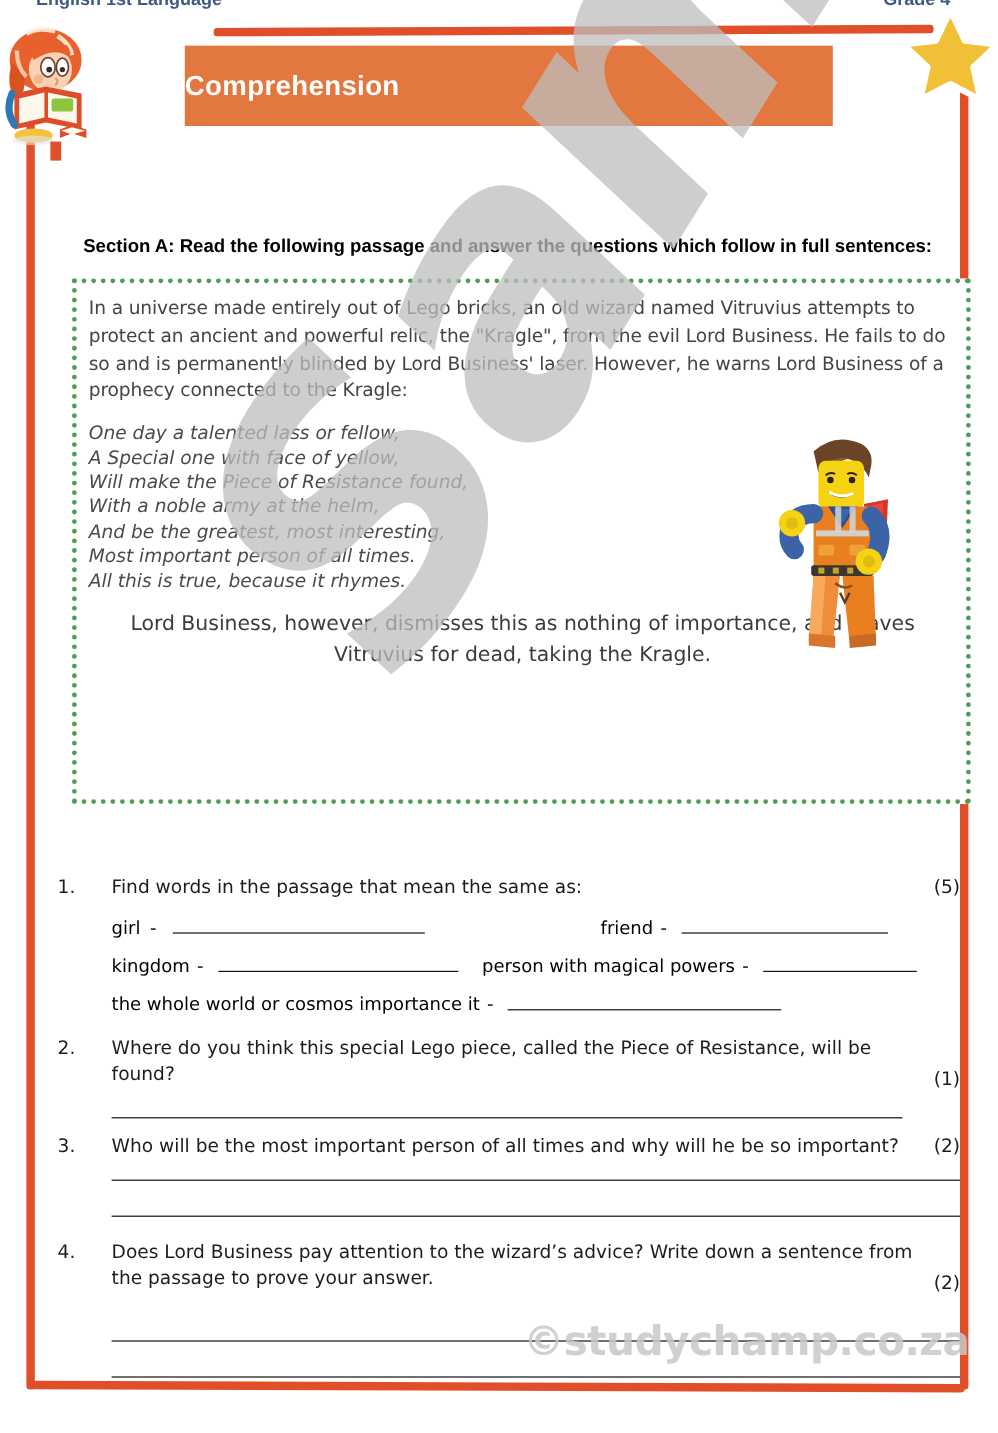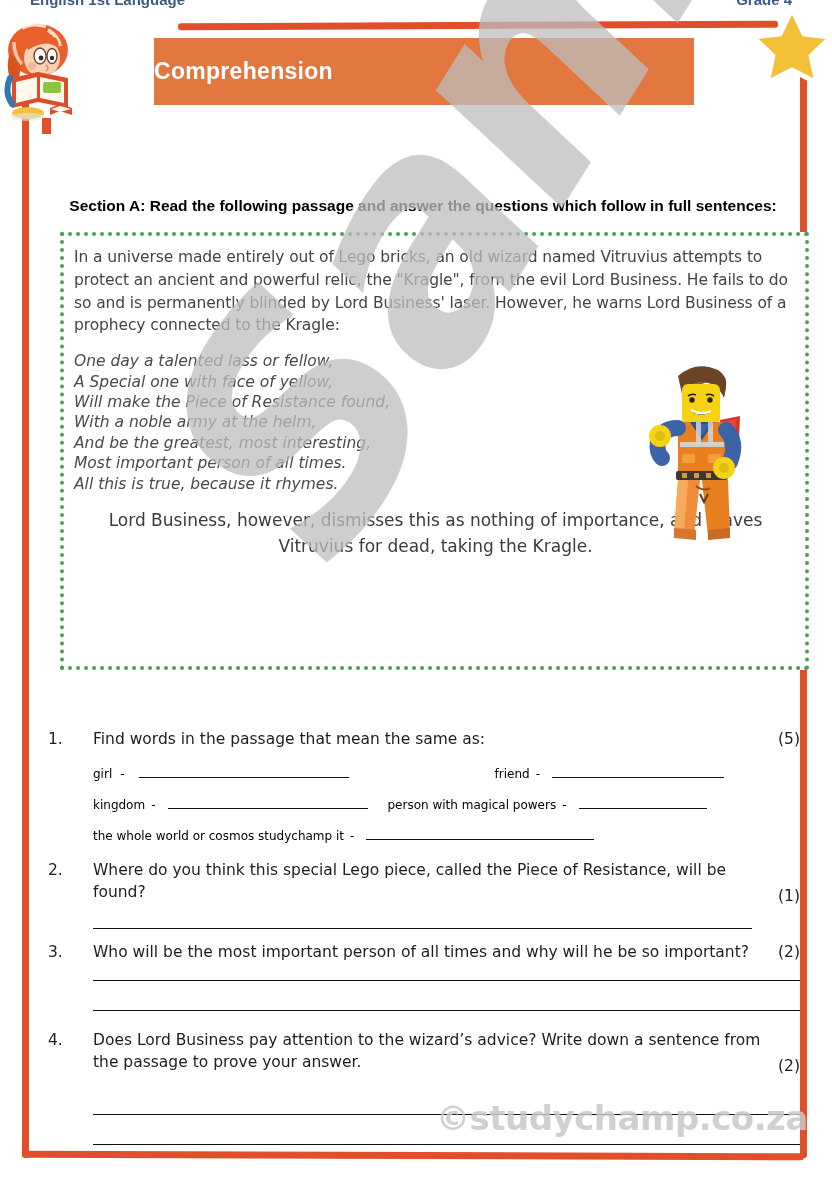--- a/index.html
+++ b/index.html
@@ -222,21 +222,21 @@
     position: absolute;
     right: 0;
     top: 0;
     font-size: 15.5px;
     white-space: nowrap;
   }
   .q-text { display: block; padding-right: 30px; }
 
   .fillrow {
     margin-top: 13px;
-    font-size: 12px;
+    font-size: 15px;
     white-space: nowrap;
     display: flex;
     align-items: baseline;
   }
   .blank {
     display: inline-block;
     border-bottom: 1.3px solid #111;
     height: 15px;
     margin: 0 6px;
   }
@@ -452,21 +452,21 @@
         <span>kingdom</span>
         <span style="margin:0 6px;">-</span>
         <span class="blank" style="width:200px;"></span>
         <span style="width:14px;display:inline-block;"></span>
         <span>person with magical powers</span>
         <span style="margin:0 6px;">-</span>
         <span class="blank" style="width:128px;"></span>
       </div>
 
       <div class="fillrow" style="margin-left:45px;">
-        <span>the whole world or cosmos studychamp it</span>
+        <span>the whole world or cosmos importance it</span>
         <span style="margin:0 6px;">-</span>
         <span class="blank" style="width:228px;"></span>
       </div>
     </div>
 
     <div class="q-block" style="margin-top:16px;">
       <div class="q-row">
         <span class="q-num">2.</span>
         <span class="q-body">
           <span class="q-text">Where do you think this special Lego piece, called the Piece of Resistance, will be found?</span>

